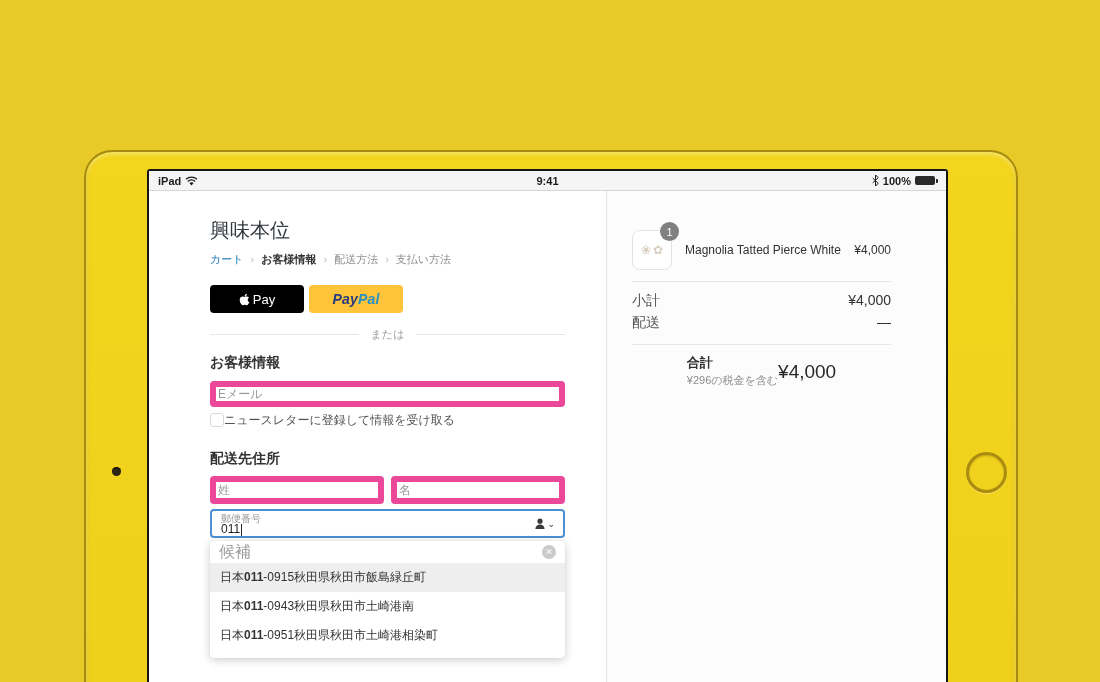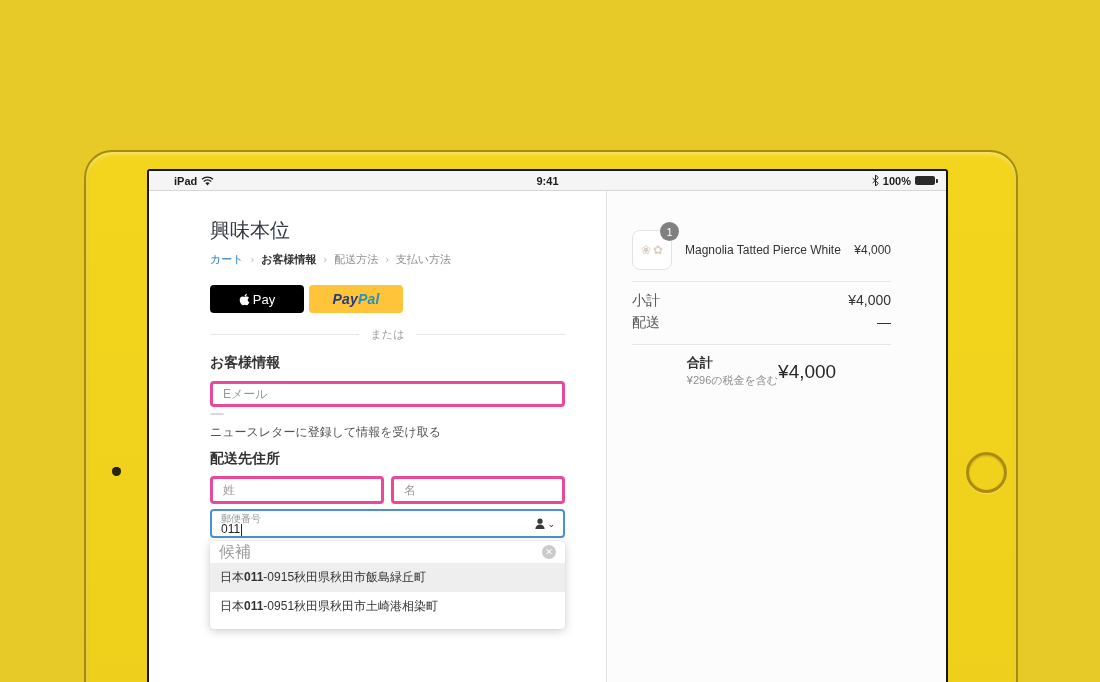--- a/index.html
+++ b/index.html
@@ -34,21 +34,21 @@
   .screen {
     position:absolute; left:61px; top:17px; width:801px; height:583px;
     background:#fff; border:2px solid #161616; border-radius:3px;
     overflow:hidden;
   }
 
   
   .status-bar {
     height:20px; background:#f5f5f5; border-bottom:1px solid #d6d6d6;
     display:flex; align-items:center; position:relative;
-    font-size:11px; font-weight:bold; color:#1c1c1c;padding-left:16px;
+    font-size:11px; font-weight:bold; color:#1c1c1c;
   }
   .sb-left { display:flex; align-items:center; gap:4px; padding-left:9px; }
   .sb-time { position:absolute; left:50%; transform:translateX(-50%); }
   .sb-right { margin-left:auto; display:flex; align-items:center; gap:4px; padding-right:8px; }
   .battery-icon { display:flex; align-items:center; }
   .battery-body { width:20px; height:9px; background:#2a2a2a; border-radius:2px; }
   .battery-tip { width:2px; height:4px; background:#2a2a2a; border-radius:0 1px 1px 0; margin-left:1px; }
 
   
   .content { display:flex; height:562px; background:#fff; }
@@ -80,27 +80,27 @@
 
   .or-divider { margin-top:14px; height:14px; display:flex; align-items:center; gap:12px; }
   .or-line { flex:1; height:1px; background:#e6e6e6; }
   .or-text { font-size:11px; color:#9b9b9b; }
 
   .section-heading { margin-top:13px; font-size:14px; font-weight:bold; color:#333; line-height:16px; }
   .section-heading.shipping { margin-top:23px; }
 
   .text-input {
     display:block; width:100%; height:26px; margin-top:11px;
-    border:3px solid #ec4899; border-radius:4px; background:#fff;
-    font-size:12px; color:#333; padding:0 10px;
+    border:6px solid #ec4899; border-radius:4px; background:#fff;
+    font-size:12px; color:#333; padding:0 2px;
     font-family:"Liberation Sans", sans-serif;
   }
   .text-input::placeholder { color:#999; opacity:1; }
 
-  .checkbox-row { margin-top:6px; display:flex; align-items:flex-start; gap:9px; height:14px;flex-direction:column; }
+  .checkbox-row { margin-top:6px; display:flex; align-items:center; height:14px; }
   .checkbox { width:14px; height:14px; border:1px solid #d9d9d9; border-radius:3px; background:#fff; cursor:pointer; }
   .checkbox-label { font-size:12px; color:#545454; }
 
   .name-row { margin-top:10px; display:flex; gap:7px; }
   .name-row .text-input { margin-top:0; flex:1; height:28px; }
 
   .postal-field {
     margin-top:5px; height:29px; border:2px solid #4a90d2; border-radius:4px;
     background:#fff; position:relative; padding:3px 30px 0 9px; cursor:text;
   }
@@ -264,20 +264,23 @@
 
           <div class="suggest-panel">
             <div class="suggest-header">
               <span class="suggest-header-label">候補</span>
               <span class="suggest-close">✕</span>
             </div>
             <div class="suggest-item active">
               <span><span>日本</span><b>011</b><span>-0915秋田県秋田市飯島緑丘町</span></span>
             </div>
             <div class="suggest-item">
+              <span><span>日本</span><b>011</b><span>-0943秋田県秋田市土崎港南</span></span>
+            </div>
+            <div class="suggest-item">
               <span><span>日本</span><b>011</b><span>-0951秋田県秋田市土崎港相染町</span></span>
             </div>
           </div>
 
         </div>
       </div>
 
       <div class="sidebar">
 
         <div class="product-row">

